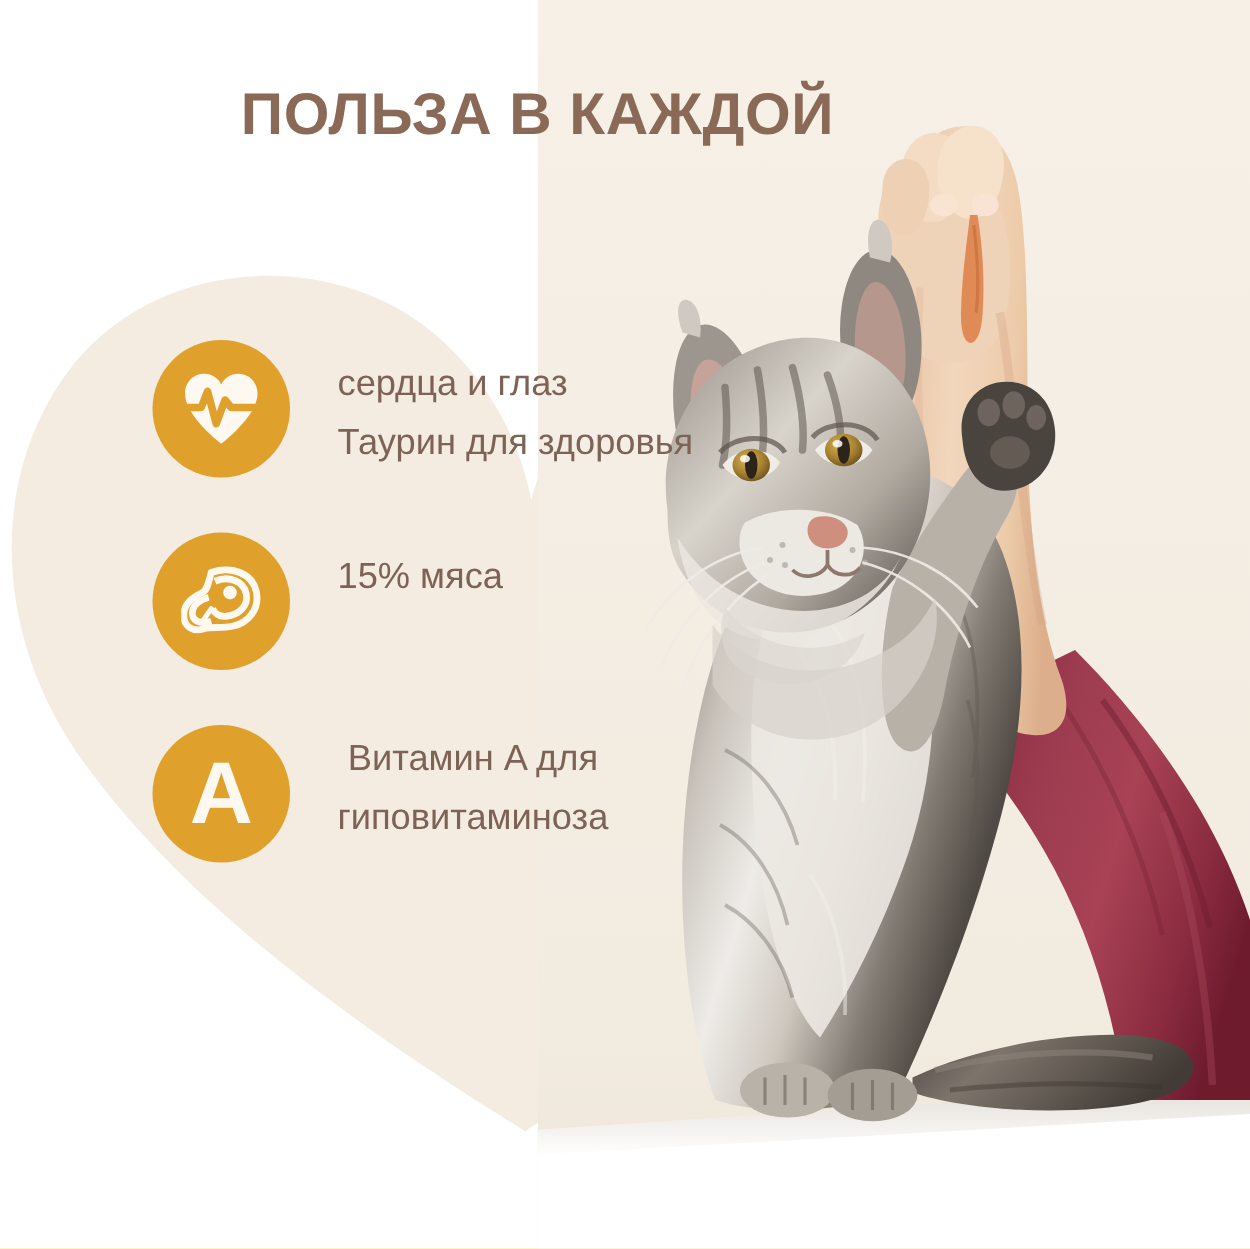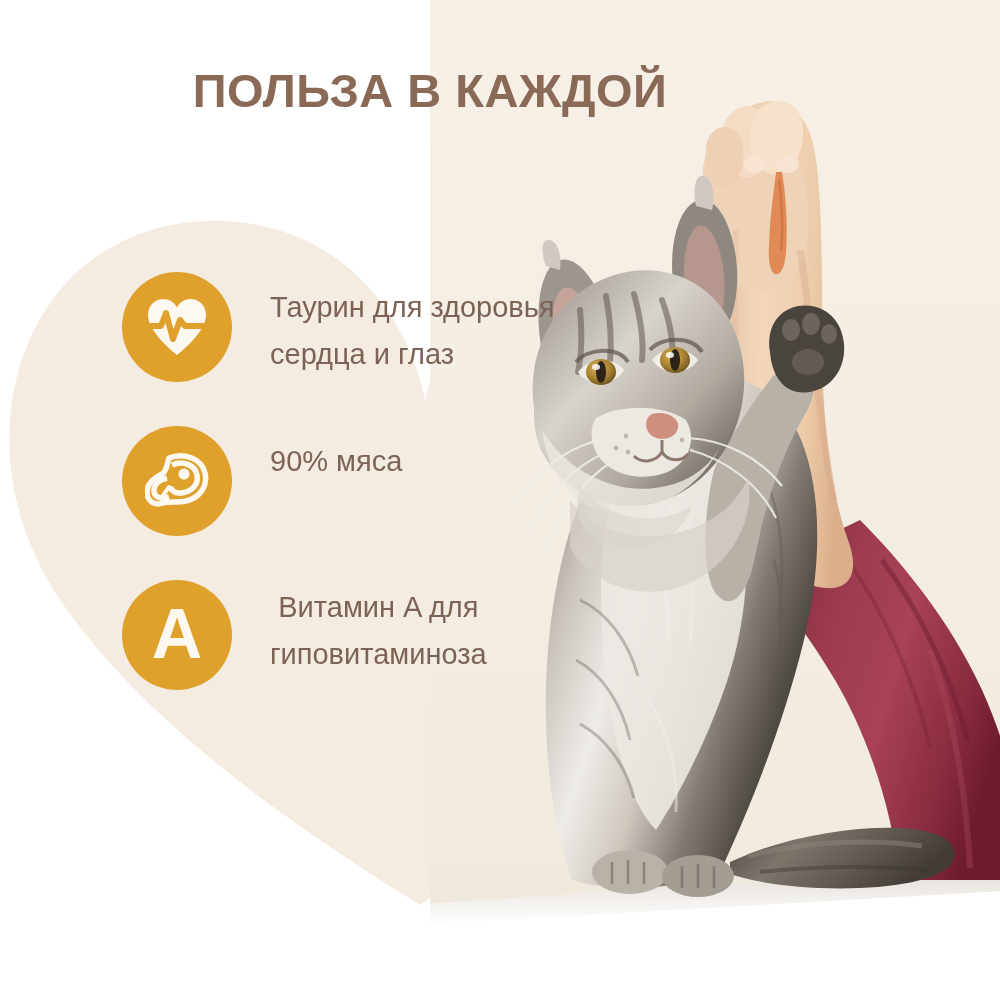--- a/index.html
+++ b/index.html
@@ -372,22 +372,22 @@
     <div class="benefit b1">
       <div class="badge">
         <span>
           <svg width="62" height="58" viewBox="0 0 62 58" xmlns="http://www.w3.org/2000/svg">
             <path d="M31 57 C 31 57, 2 35, 2 17 C 2 7, 9.5 1, 17.5 1 C 23.5 1, 28.5 4.5, 31 9.5 C 33.5 4.5, 38.5 1, 44.5 1 C 52.5 1, 60 7, 60 17 C 60 35, 31 57, 31 57 Z" fill="#fdf8f0"></path>
             <path d="M2 28 H15 L20 15 L27 41 L34 22 L39 28 H60" fill="none" stroke="#dfa02c" stroke-width="6" stroke-linecap="round" stroke-linejoin="round"></path>
           </svg>
         </span>
       </div>
       <div class="btext">
+        <span>сердца и глаз</span>
         <span>Таурин для здоровья</span>
-        <span>сердца и глаз</span>
       </div>
     </div>
 
     <div class="benefit b2">
       <div class="badge">
         <span>
           <svg width="64" height="56" viewBox="0 0 64 56" xmlns="http://www.w3.org/2000/svg">
             <g fill="none" stroke="#fdf8f0" stroke-width="5.5" stroke-linejoin="round">
               <path d="M24 5 C 40 -1, 57 6, 60 20 C 63 34, 54 45, 41 48
                        C 32 50, 24 48, 18 50
@@ -397,21 +397,21 @@
               <path d="M27 12 C 38 7, 50 12, 52 22 C 54 32, 46 39, 36 40
                        C 31 40.5, 27 38, 25 34"></path>
               <path d="M22 25 C 14 27, 8 32, 9 39 C 10 45, 17 46, 24 44"></path>
             </g>
             <circle cx="39" cy="21" r="5.5" fill="#fdf8f0"></circle>
             <path d="M24 34 L17 44" stroke="#fdf8f0" stroke-width="4" stroke-linecap="round"></path>
           </svg>
         </span>
       </div>
       <div class="btext">
-        <span>90% мяса</span>
+        <span>15% мяса</span>
       </div>
     </div>
 
     <div class="benefit b3">
       <div class="badge">
         <span class="letter">A</span>
       </div>
       <div class="btext">
         <span>Витамин A для</span>
         <span>гиповитаминоза</span>

